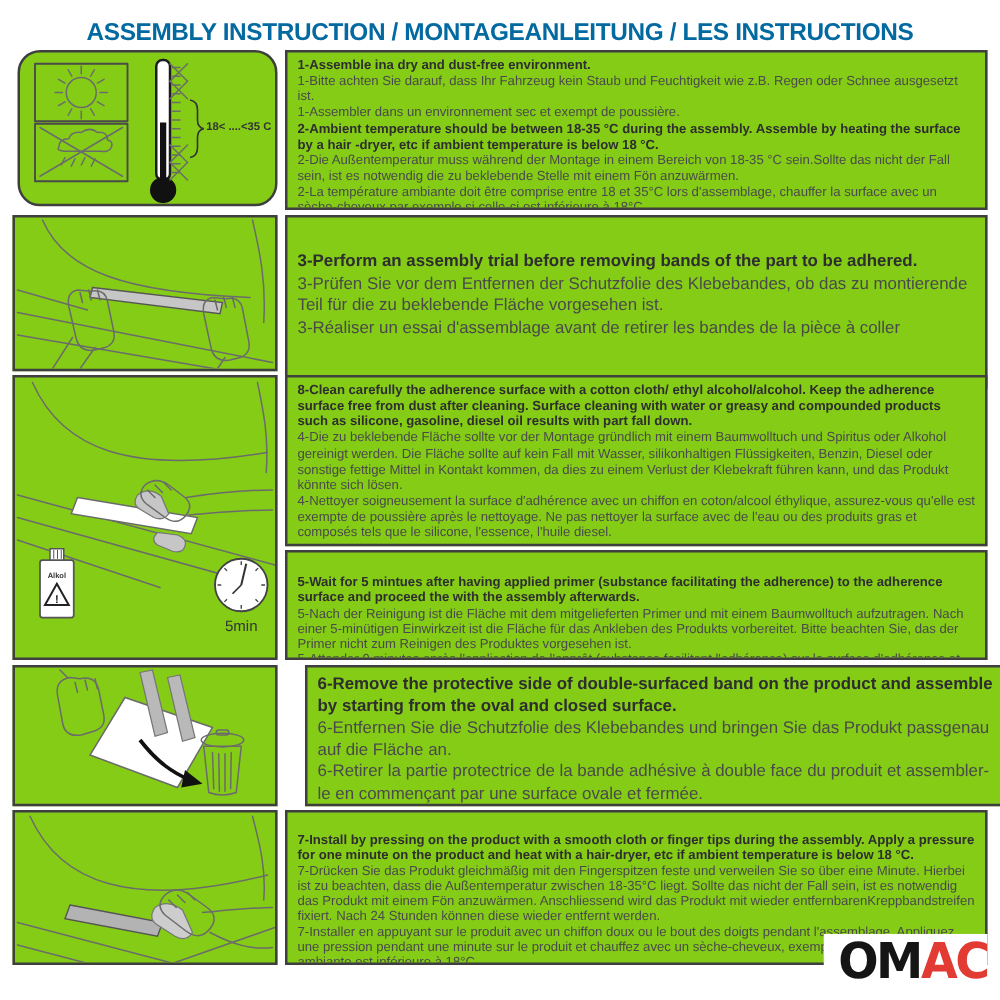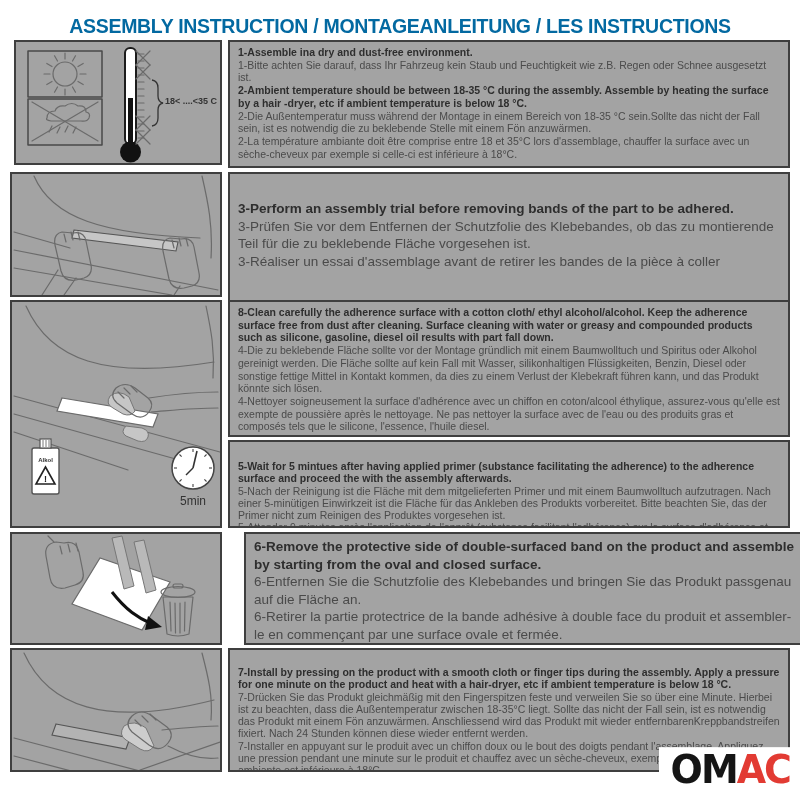--- a/index.html
+++ b/index.html
@@ -1,29 +1,29 @@
 <!DOCTYPE html>
 <html><head>
 <meta charset="utf-8">
 <style>
   html,body{margin:0;padding:0;background:#fff;}
   body{width:800px;height:800px;position:relative;font-family:"Liberation Sans",sans-serif;overflow:hidden;}
   .title{position:absolute;top:5px;left:0;right:0;margin:10px;text-align:center;
          font-size:19.5px;font-weight:700;letter-spacing:-0.3px;color:#0369a1;
          font-family:"Liberation Sans",sans-serif;}
-  .box{position:absolute;box-sizing:border-box;background:#a3a3a3;border:2px solid #3f3f3f;}
+  .box{position:absolute;box-sizing:border-box;background:#84cc16;border:2px solid #3f3f3f;}
   .icon-box{overflow:hidden;}
   .text-box{border-width:2px;padding:4px 8px;overflow:hidden;color:#4a4a4a;}
   .text-box p{margin:0;}
   .text-box p.en{font-weight:700;color:#2e2e2e;}
   .fs-s{font-size:10.5px;line-height:1.21;}
   .fs-s5{font-size:10.5px;line-height:1.17;}
   .fs-l{font-size:13.5px;line-height:1.3;}
   .gap-top{margin-top:9px;}
-  #box-a{left:14px;top:40px;width:208px;height:125px;}
+  #box-a{left:14px;top:40px;width:208px;height:125px;border-radius:18px;}
   #box-s12{left:228px;top:40px;width:562px;height:128px;}
   #box-b{left:10px;top:172px;width:212px;height:125px;}
   #box-s3{left:228px;top:172px;width:562px;height:139px;padding-top:26px;}
   #box-c{left:10px;top:300px;width:212px;height:228px;}
   #box-s4{left:228px;top:300px;width:562px;height:137px;}
   #box-s5{left:228px;top:440px;width:562px;height:88px;padding-top:18px;}
   #box-d{left:10px;top:532px;width:212px;height:113px;}
   #box-s6{left:228px;top:532px;width:562px;height:113px;padding-top:4px;margin-left:16px;}
   #box-e{left:10px;top:648px;width:212px;height:124px;}
   #box-s7{left:228px;top:648px;width:562px;height:124px;padding-top:16px;}
@@ -105,20 +105,21 @@
         </g>
         <path d="M136,38 Q142,39 142,46 L142,54 Q142,60 147,61 Q142,62 142,68 L142,76 Q142,83 136,84" stroke="#333" stroke-width="1.3" fill="none"></path>
       </g>
     </svg>
     <span class="thermo-label">18&lt; ....&lt;35 C</span>
   </div>
 
   <div class="box text-box fs-s" id="box-s12">
     <p class="en">1-Assemble ina dry and dust-free environment.</p>
     <p>1-Bitte achten Sie darauf, dass Ihr Fahrzeug kein Staub und Feuchtigkeit wie z.B. Regen oder Schnee ausgesetzt ist.</p>
+    <p>1-Assembler dans un environnement sec et exempt de poussière.</p>
     <p class="en gap-top">2-Ambient temperature should be between 18-35 °C  during the assembly. Assemble by heating the surface by a hair -dryer, etc if ambient temperature is below 18 °C.</p>
     <p>2-Die Außentemperatur muss während der Montage in einem Bereich von 18-35 °C  sein.Sollte das nicht der Fall sein, ist es notwendig die zu beklebende Stelle mit einem Fön anzuwärmen.</p>
     <p>2-La température ambiante doit être comprise entre 18 et 35°C lors d'assemblage, chauffer la surface avec un sèche-cheveux par exemple si celle-ci est inférieure à 18°C.</p>
   </div>
 
   <div class="box icon-box" id="box-b">
     <svg width="208" height="121" viewBox="0 0 208 121">
       <g class="sk">
         <path d="M22,2 C40,44 90,60 188,64"></path>
         <path d="M190,2 C196,28 201,52 199,84"></path>

